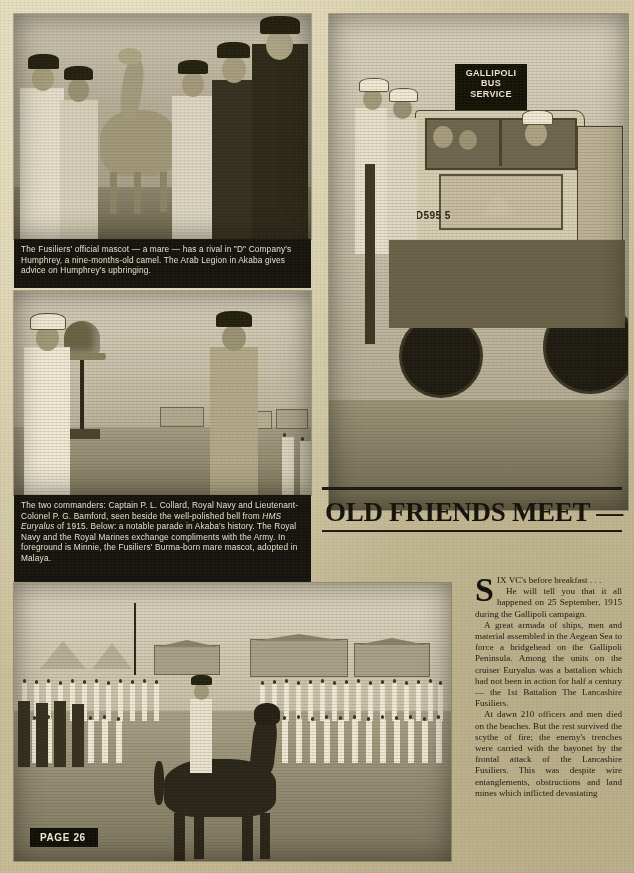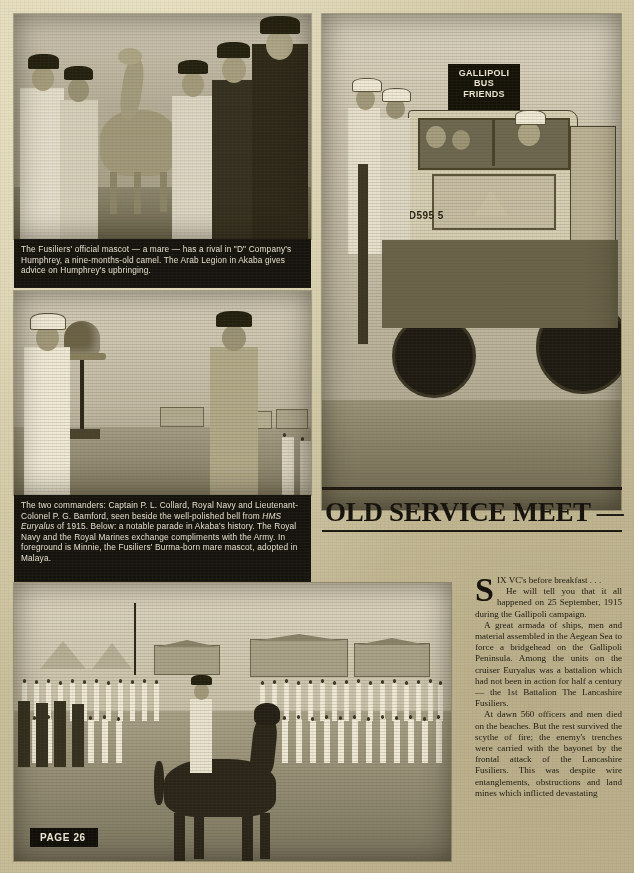--- a/index.html
+++ b/index.html
@@ -66,21 +66,21 @@
 
   
   #photo-mascot { left: 14px; top: 14px; width: 297px; height: 225px; }
   #cap-mascot  { left: 14px; top: 239px; width: 283px; height: 38px; }
 
   
   #photo-commanders { left: 14px; top: 291px; width: 297px; height: 204px; }
   #cap-commanders { left: 14px; top: 495px; width: 283px; height: 76px; }
 
   
-  #photo-lorry { left: 322px; top: 14px; width: 299px; height: 496px; }
+  #photo-lorry { left: 329px; top: 14px; width: 299px; height: 496px; }
   #cap-lorry { left: 321px; top: 443px; width: 285px; height: 32px; }
 
   
   #photo-parade { left: 14px; top: 583px; width: 437px; height: 278px; }
 
   
   #headline {
     position: absolute;
     left: 325px; top: 497px;
     width: 300px;
@@ -297,21 +297,21 @@
     <span>The two commanders: Captain P. L. Collard, Royal Navy and Lieutenant-Colonel P. G. Bamford, seen beside the well-polished bell from </span><i>HMS Euryalus</i><span> of 1915. Below: a notable parade in Akaba's history. The Royal Navy and the Royal Marines exchange compliments with the Army. In foreground is Minnie, the Fusiliers' Burma-born mare mascot, adopted in Malaya.</span>
   </div>
 
   <div class="photo" id="photo-lorry">
     <div class="sky" style="background:linear-gradient(180deg,#d9d2be 0%,#c4bca5 50%,#a8a089 100%);"></div>
     <div class="band-ground" style="height:110px; background:linear-gradient(180deg,#9c9479 0%,#6e6850 100%);"></div>
 
     <div class="sign" id="lorry-sign" style="left:126px; top:50px; width:72px; height:46px; font-size:9px; padding-top:4px; box-sizing:border-box;">
       <div>GALLIPOLI</div>
       <div>BUS</div>
-      <div>FRIENDS</div>
+      <div>SERVICE</div>
     </div>
 
     <div class="truck-body" style="left:86px; top:96px; width:168px; height:130px; background:#d7cfb4; border-radius:4px 10px 0 0;"></div>
 
     <div style="position:absolute; left:96px; top:104px; width:148px; height:48px; background:#6f6850; border:2px solid #494228;"></div>
     <div style="position:absolute; left:170px; top:104px; width:3px; height:48px; background:#494228;"></div>
 
     <div style="position:absolute; left:110px; top:160px; width:120px; height:52px; background:#c6bda2; border:2px solid #5a5338;"></div>
     <div style="position:absolute; left:152px; top:176px; width:34px; height:26px; background:#cbc2a6; clip-path:polygon(50% 0%,100% 100%,0% 100%);"></div>
 
@@ -335,28 +335,28 @@
     <div class="wheel" style="left:214px; top:286px; width:88px; height:88px;"></div>
 
     <div style="position:absolute; left:60px; top:226px; width:236px; height:88px; background:#6a6349;"></div>
     <div style="position:absolute; left:36px; top:150px; width:10px; height:180px; background:#3c3623;"></div>
     <div class="ph-noise"></div>
     <div class="vignette"></div>
   </div>
 
 
   <div id="rule-head"></div>
-  <div id="headline">OLD SERVICE MEET —</div>
+  <div id="headline">OLD FRIENDS MEET —</div>
   <div id="rule-head2"></div>
 
   <div id="bodycol">
     <p class="first"><span class="dropcap">S</span><span>IX VC's before breakfast . . .</span></p>
     <p>He will tell you that it all happened on 25 September, 1915 during the Gallipoli campaign.</p>
     <p>A great armada of ships, men and material assembled in the Aegean Sea to force a bridgehead on the Gallipoli Peninsula. Among the units on the cruiser Euryalus was a battalion which had not been in action for half a century — the 1st Battalion The Lancashire Fusiliers.</p>
-    <p>At dawn 560 officers and men died on the beaches. But the rest survived the scythe of fire; the enemy's trenches were carried with the bayonet by the frontal attack of the Lancashire Fusiliers. This was despite wire entanglements, obstructions and land mines which inflicted devastating</p>
+    <p>At dawn 210 officers and men died on the beaches. But the rest survived the scythe of fire; the enemy's trenches were carried with the bayonet by the frontal attack of the Lancashire Fusiliers. This was despite wire entanglements, obstructions and land mines which inflicted devastating</p>
   </div>
 
   <div class="photo" id="photo-parade">
     <div class="sky" style="background:linear-gradient(180deg,#ddd6c1 0%,#c9c1a9 45%,#b4ac93 100%);"></div>
     <div class="band-ground" style="height:150px; background:linear-gradient(180deg,#a9a187 0%,#7d7760 100%);"></div>
 
     <div class="hut" style="left:236px; top:56px; width:96px; height:36px;">
         <div class="roof"></div>
       </div>
     <div class="hut" style="left:340px; top:60px; width:74px; height:32px;">

